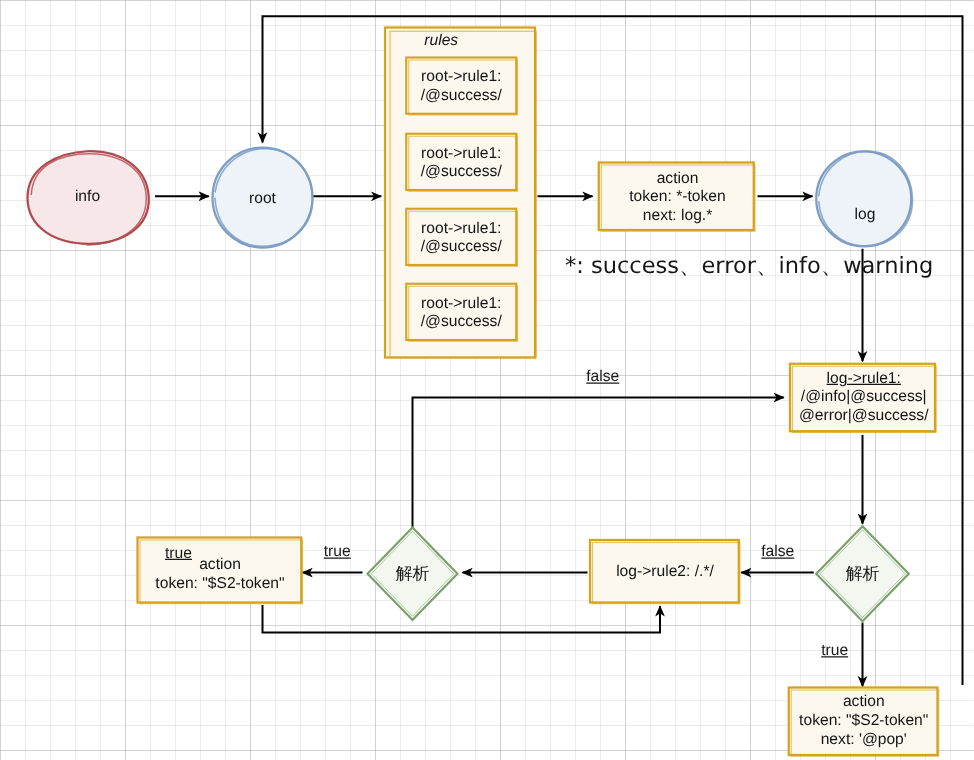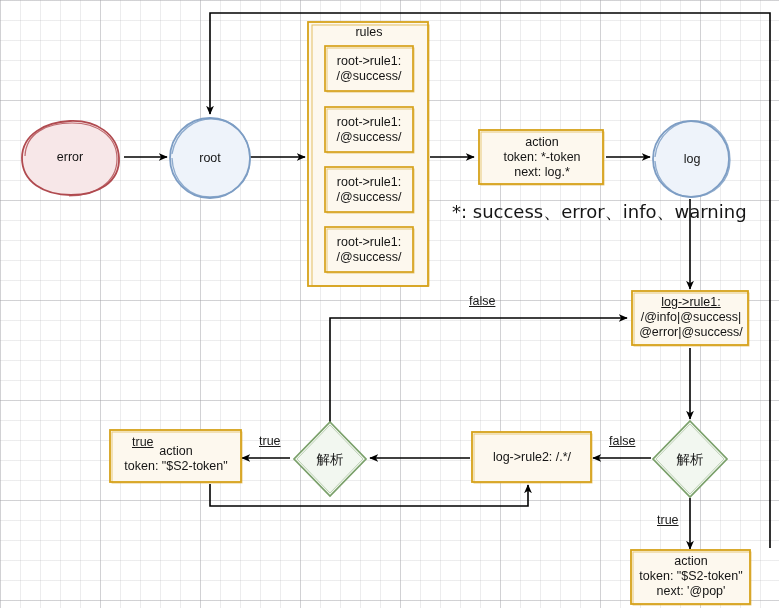--- a/index.html
+++ b/index.html
@@ -80,33 +80,33 @@
     <path d="M690,498 L690,549" marker-end="url(#ah)"></path>
 
     <path d="M210,484 L210,506 L528,506 L528,485" marker-end="url(#ah)"></path>
   </g>
 </svg>
 
 <svg class="node" style="left:14px;top:116px;width:112px;height:84px;">
   <path d="M8,42 C8,18 32,6 56,5 C82,4 104,18 105,42 C106,66 84,79 57,79 C30,79 8,66 8,42 Z" fill="#f7e7e8" stroke="#b04a4f" stroke-width="1.8"></path>
   <path d="M11,40 C12,17 33,7 58,7 C83,7 103,20 103,43 C103,67 80,80 55,80" fill="none" stroke="#b04a4f" stroke-width="1.2" opacity="0.8"></path>
 </svg>
-<div class="lbl" style="left:14px;top:150px;width:112px;">error</div>
+<div class="lbl" style="left:14px;top:150px;width:112px;">info</div>
 
 <svg class="node" style="left:166px;top:114px;width:88px;height:88px;">
   <circle cx="44" cy="44" r="40" fill="#eef3fa" stroke="#7d9dc4" stroke-width="1.8"></circle>
   <path d="M6,40 C10,16 30,4 48,5 C70,6 84,24 84,46 C84,68 66,83 44,83 C24,83 7,68 6,44" fill="none" stroke="#7d9dc4" stroke-width="1.3" opacity="0.85"></path>
 </svg>
 <div class="lbl" style="left:166px;top:151px;width:88px;">root</div>
 
 <svg class="node" style="left:306px;top:20px;width:126px;height:270px;">
   <rect x="2" y="2" width="120" height="264" fill="#fdf8ee" stroke="#d6a21a" stroke-width="1.8"></rect>
   <rect x="6" y="5" width="117" height="261" fill="none" stroke="#d6a21a" stroke-width="1" opacity="0.65"></rect>
 </svg>
-<div class="lbl" style="left:306px;top:25px;width:126px;">rules</div>
+<div class="lbl" style="left:290px;top:25px;width:126px;font-style:italic;">rules</div>
 
 <svg class="node" style="left:323px;top:44px;width:92px;height:50px;">
   <rect x="2" y="2" width="88" height="45" fill="#fdf8ee" stroke="#d6a21a" stroke-width="1.7"></rect>
   <rect x="4" y="4" width="87" height="44" fill="none" stroke="#d6a21a" stroke-width="0.9" opacity="0.6"></rect>
 </svg>
 <div class="lbl" style="left:323px;top:54px;width:92px;">root-&gt;rule1:</div>
 <div class="lbl" style="left:323px;top:69px;width:92px;">/@success/</div>
 
 <svg class="node" style="left:323px;top:105px;width:92px;height:50px;">
   <rect x="2" y="2" width="88" height="45" fill="#fdf8ee" stroke="#d6a21a" stroke-width="1.7"></rect>
@@ -136,21 +136,21 @@
 <div class="lbl" style="left:477px;top:135px;width:130px;">action</div>
 <div class="lbl" style="left:477px;top:150px;width:130px;">token: *-token</div>
 <div class="lbl" style="left:477px;top:165px;width:130px;">next: log.*</div>
 
 <div class="note cjk" style="left:452px;top:200px;">*: success、error、info、warning</div>
 
 <svg class="node" style="left:650px;top:117px;width:84px;height:84px;">
   <circle cx="41" cy="42" r="38" fill="#eef3fa" stroke="#7d9dc4" stroke-width="1.8"></circle>
   <path d="M5,40 C7,18 26,3 46,4 C66,5 80,22 80,43 C80,64 64,80 42,80 C22,80 6,64 5,44" fill="none" stroke="#7d9dc4" stroke-width="1.3" opacity="0.85"></path>
 </svg>
-<div class="lbl" style="left:650px;top:152px;width:84px;">log</div>
+<div class="lbl" style="left:650px;top:164px;width:84px;">log</div>
 
 <svg class="node" style="left:630px;top:289px;width:122px;height:60px;">
   <rect x="2" y="2" width="116" height="54" fill="#fdf8ee" stroke="#d6a21a" stroke-width="1.8"></rect>
   <rect x="4" y="4" width="115" height="53" fill="none" stroke="#d6a21a" stroke-width="0.9" opacity="0.6"></rect>
 </svg>
 <div class="lbl" style="left:630px;top:295px;width:122px;text-decoration:underline;">log-&gt;rule1:</div>
 <div class="lbl" style="left:630px;top:310px;width:122px;">/@info|@success|</div>
 <div class="lbl" style="left:630px;top:325px;width:122px;">@error|@success/</div>
 
 <svg class="node" style="left:649px;top:418px;width:82px;height:82px;">

